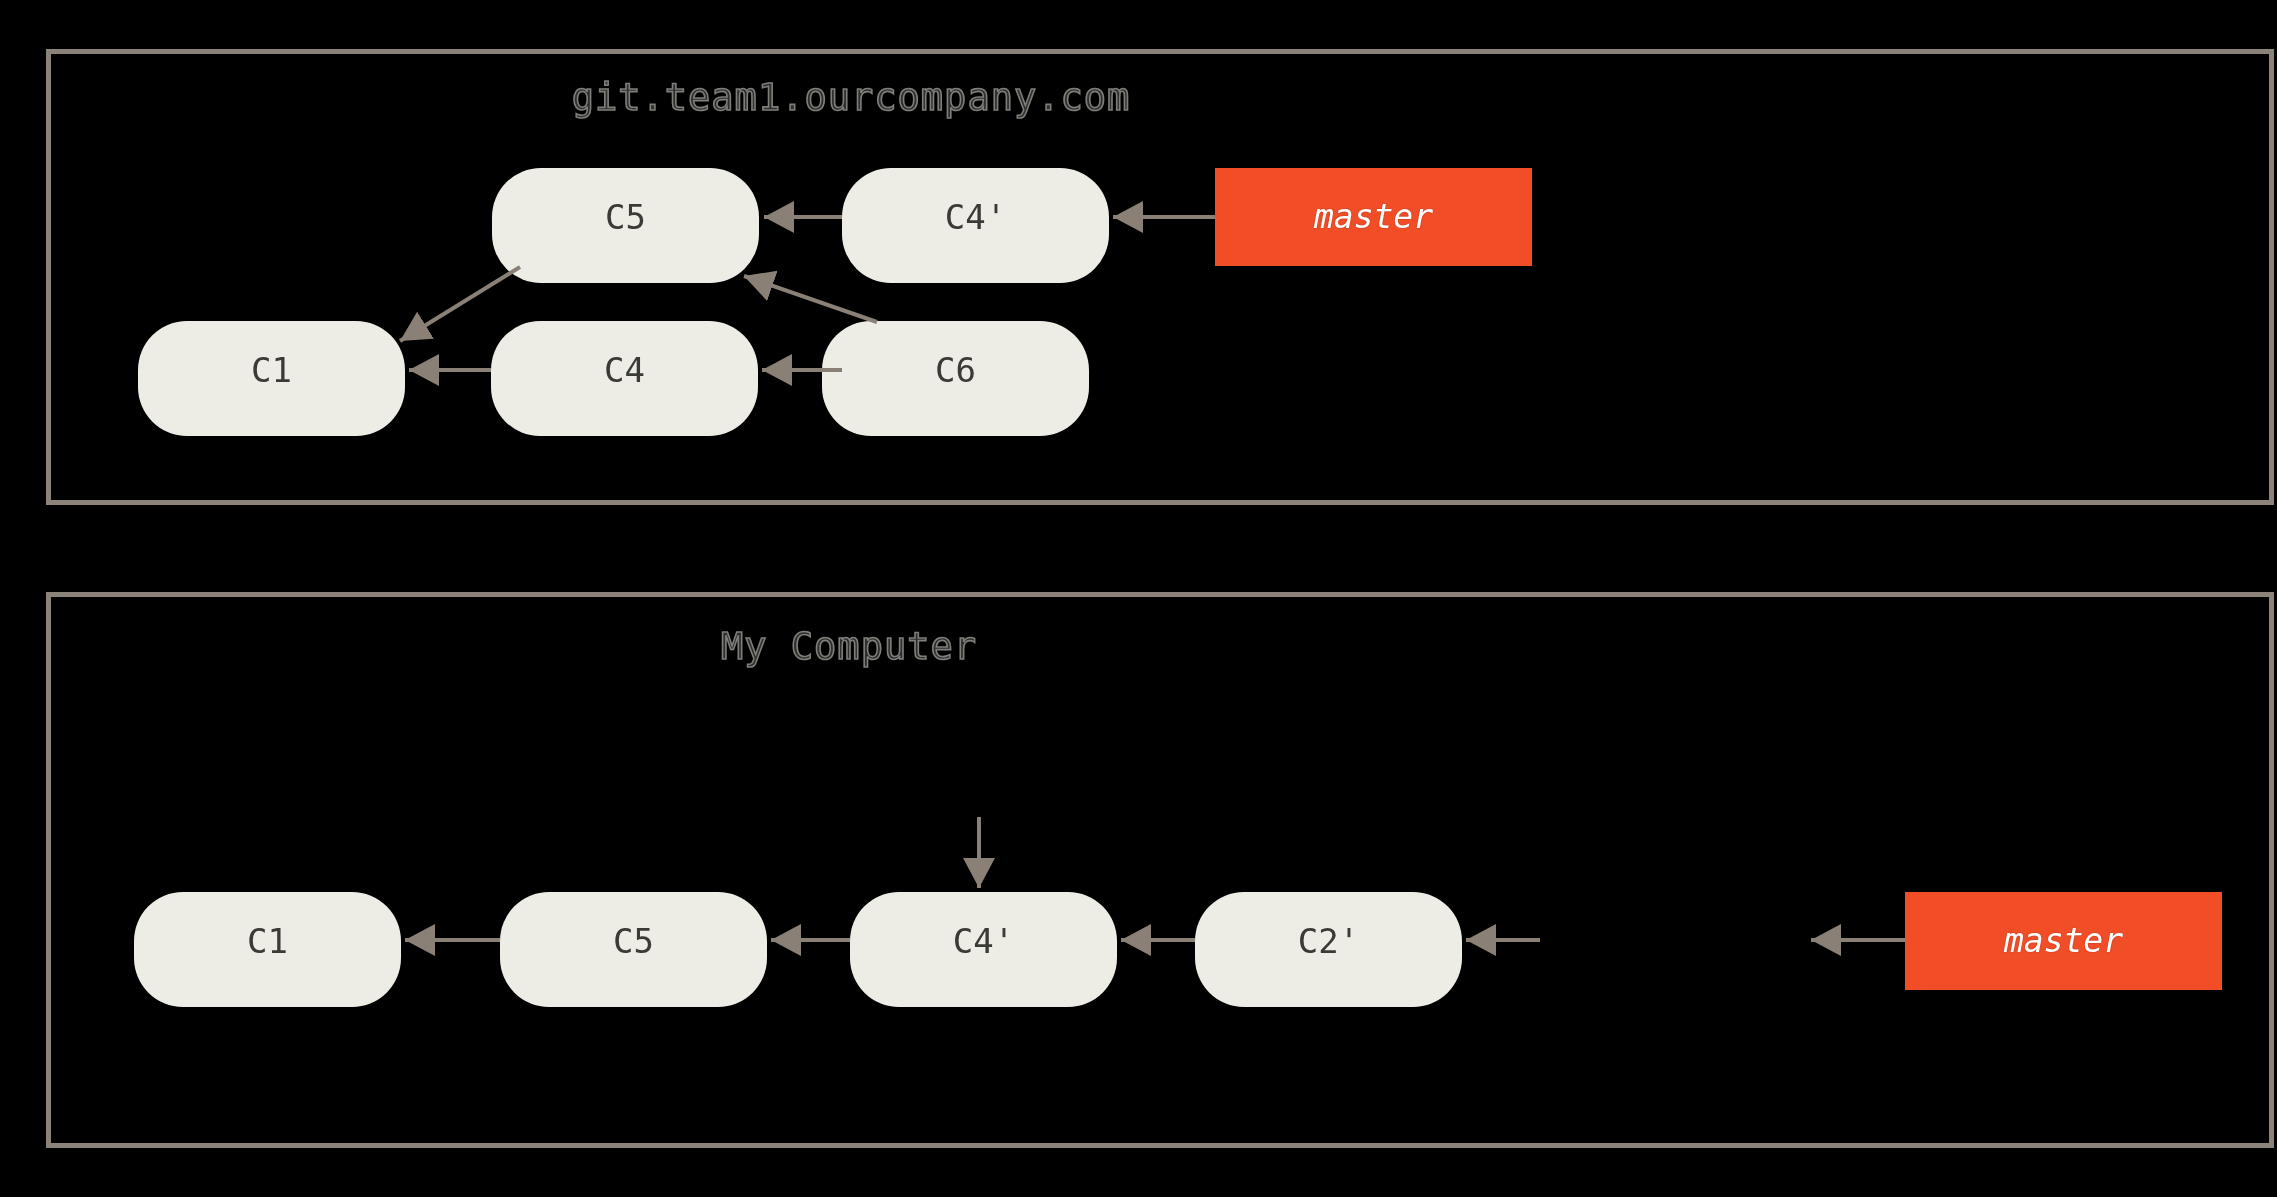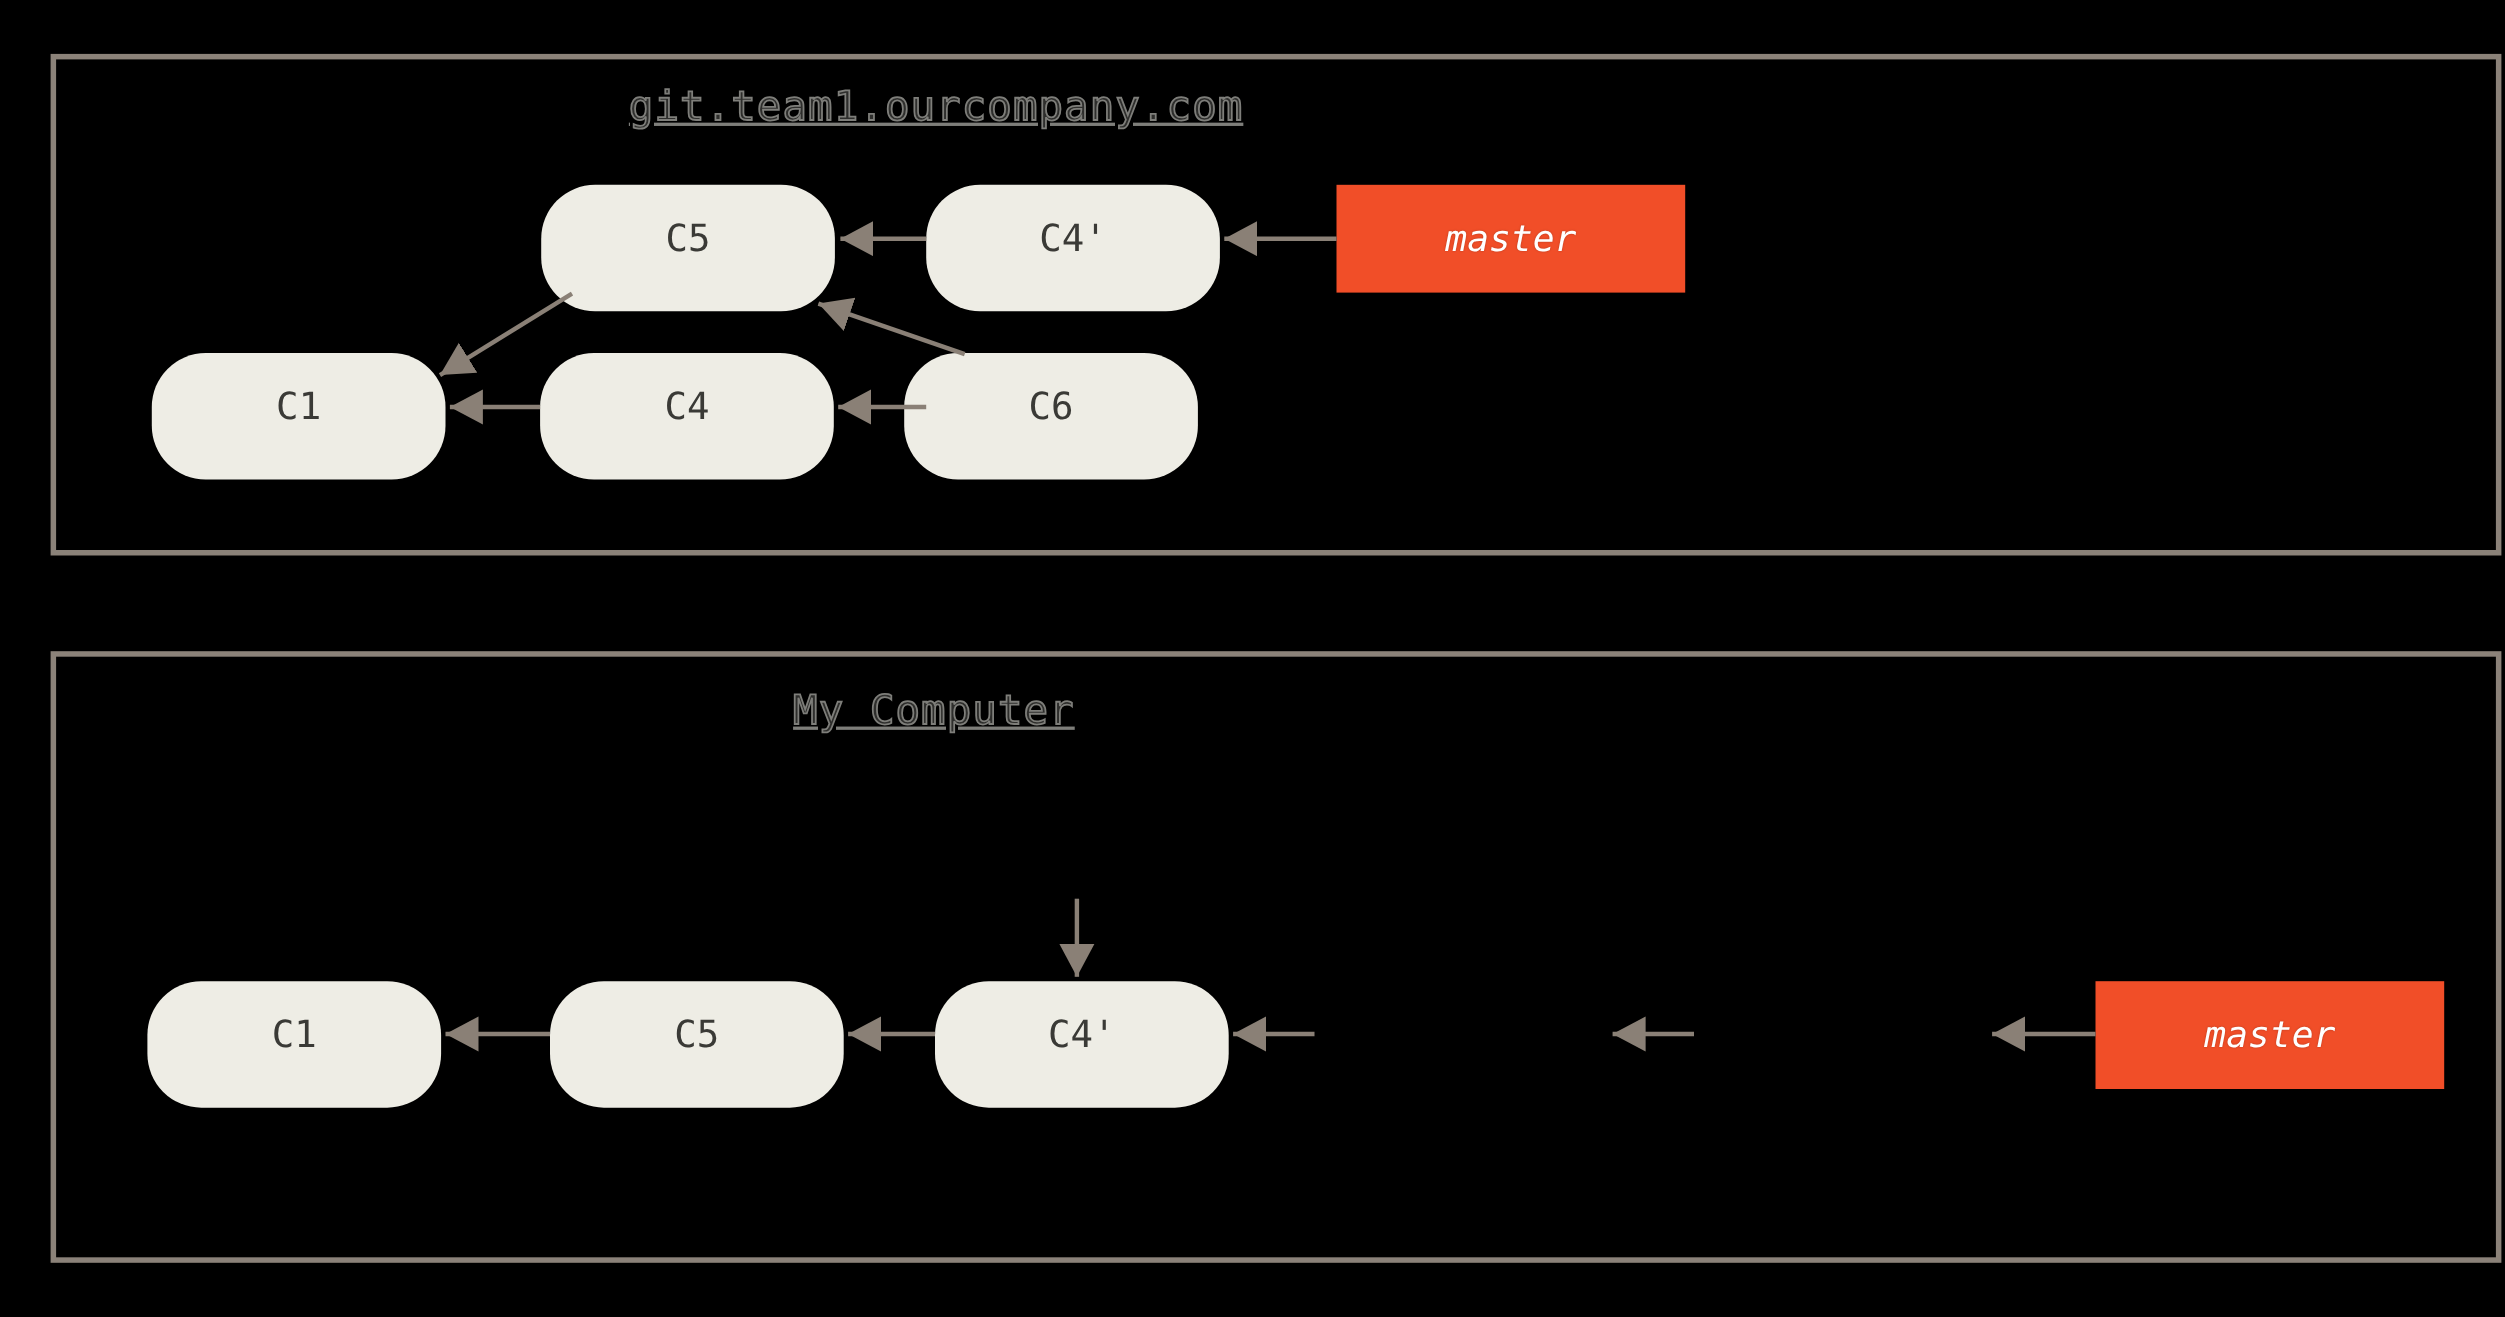--- a/index.html
+++ b/index.html
@@ -29,21 +29,20 @@
   }
   #panel-remote{left:46px;top:49px;width:2228px;height:456px;}
   #panel-local{left:46px;top:592px;width:2228px;height:556px;}
   .panel-title{
     position:absolute;
     transform:translate(-50%,-50%);
     font-size:37px;
     letter-spacing:1px;
     white-space:nowrap;
     color:var(--title-ink);
-    text-decoration:underline;
     -webkit-text-stroke:1.6px var(--title-stroke);
   }
   #title-remote{left:851px;top:97px;}
   #title-local{left:849px;top:646px;}
   .commit{
     position:absolute;
     height:115px;
     border-radius:49px;
     background:var(--node-fill);
     color:var(--node-text);
@@ -84,20 +83,21 @@
 
   <div class="commit" style="left: 492px; top: 168px; width: 267px;">C5</div>
     <div class="commit" style="left: 842px; top: 168px; width: 267px;">C4'</div>
     <div class="commit" style="left: 138px; top: 321px; width: 267px;">C1</div>
     <div class="commit" style="left: 491px; top: 321px; width: 267px;">C4</div>
     <div class="commit" style="left: 822px; top: 321px; width: 267px;">C6</div>
     <div class="branch" style="left: 1215px; top: 168px; width: 317px;">master</div>
     <div class="commit" style="left: 134px; top: 892px; width: 267px;">C1</div>
     <div class="commit" style="left: 500px; top: 892px; width: 267px;">C5</div>
     <div class="commit" style="left: 850px; top: 892px; width: 267px;">C4'</div>
+    <div class="commit" style="left: 1195px; top: 892px; width: 267px;">C2'</div>
     <div class="branch" style="left: 1905px; top: 892px; width: 317px;">master</div>
     <svg id="edges" width="2277" height="1197" viewBox="0 0 2277 1197">
     <defs>
       <marker id="ah" markerUnits="userSpaceOnUse" markerWidth="34" markerHeight="34" refX="30" refY="16" orient="auto">
         <path id="arrowhead-path" d="M0,0 L30,16 L0,32 Z"></path>
       </marker>
     </defs>
   <line x1="842" y1="217" x2="764" y2="217" marker-end="url(#ah)"></line>
       <line x1="1215" y1="217" x2="1113" y2="217" marker-end="url(#ah)"></line>
       <line x1="491" y1="370" x2="409" y2="370" marker-end="url(#ah)"></line>

